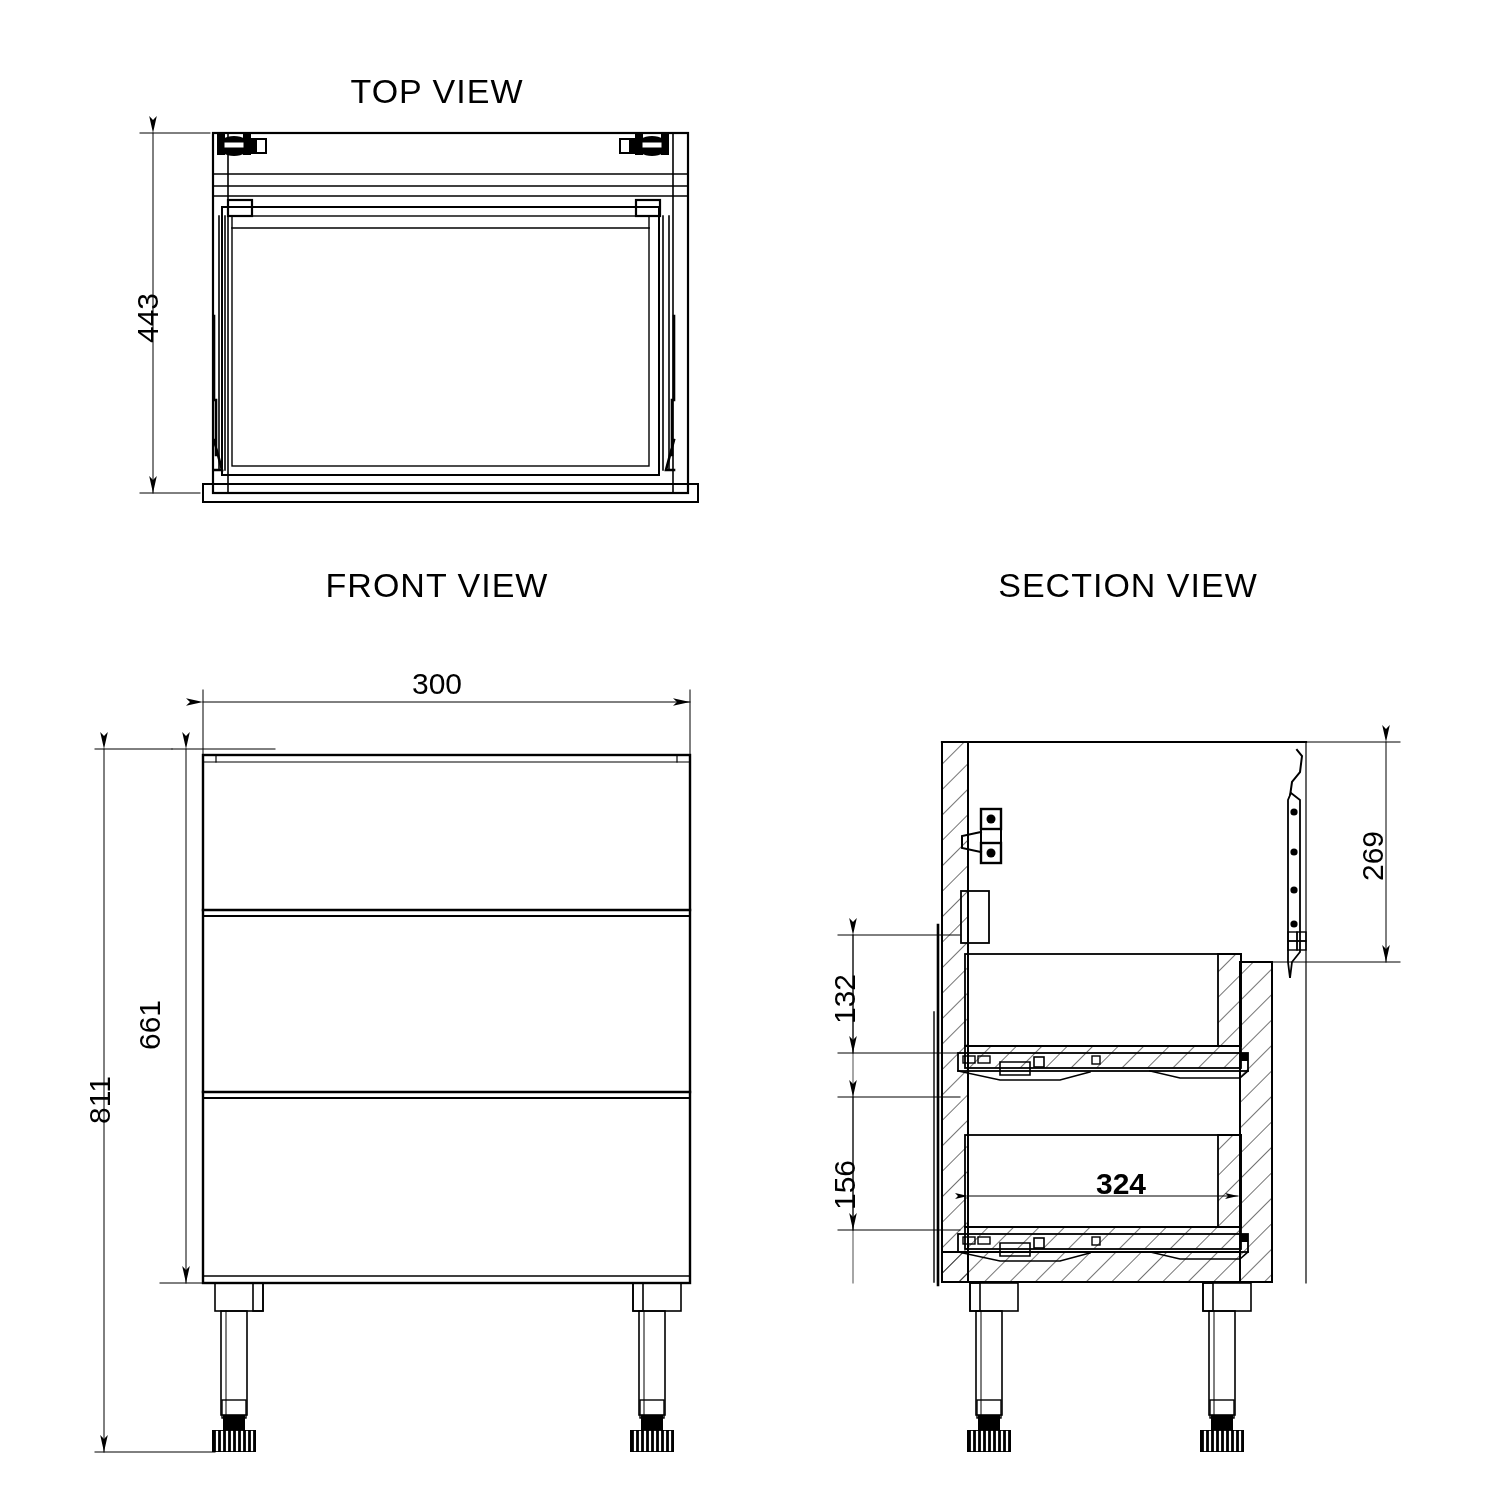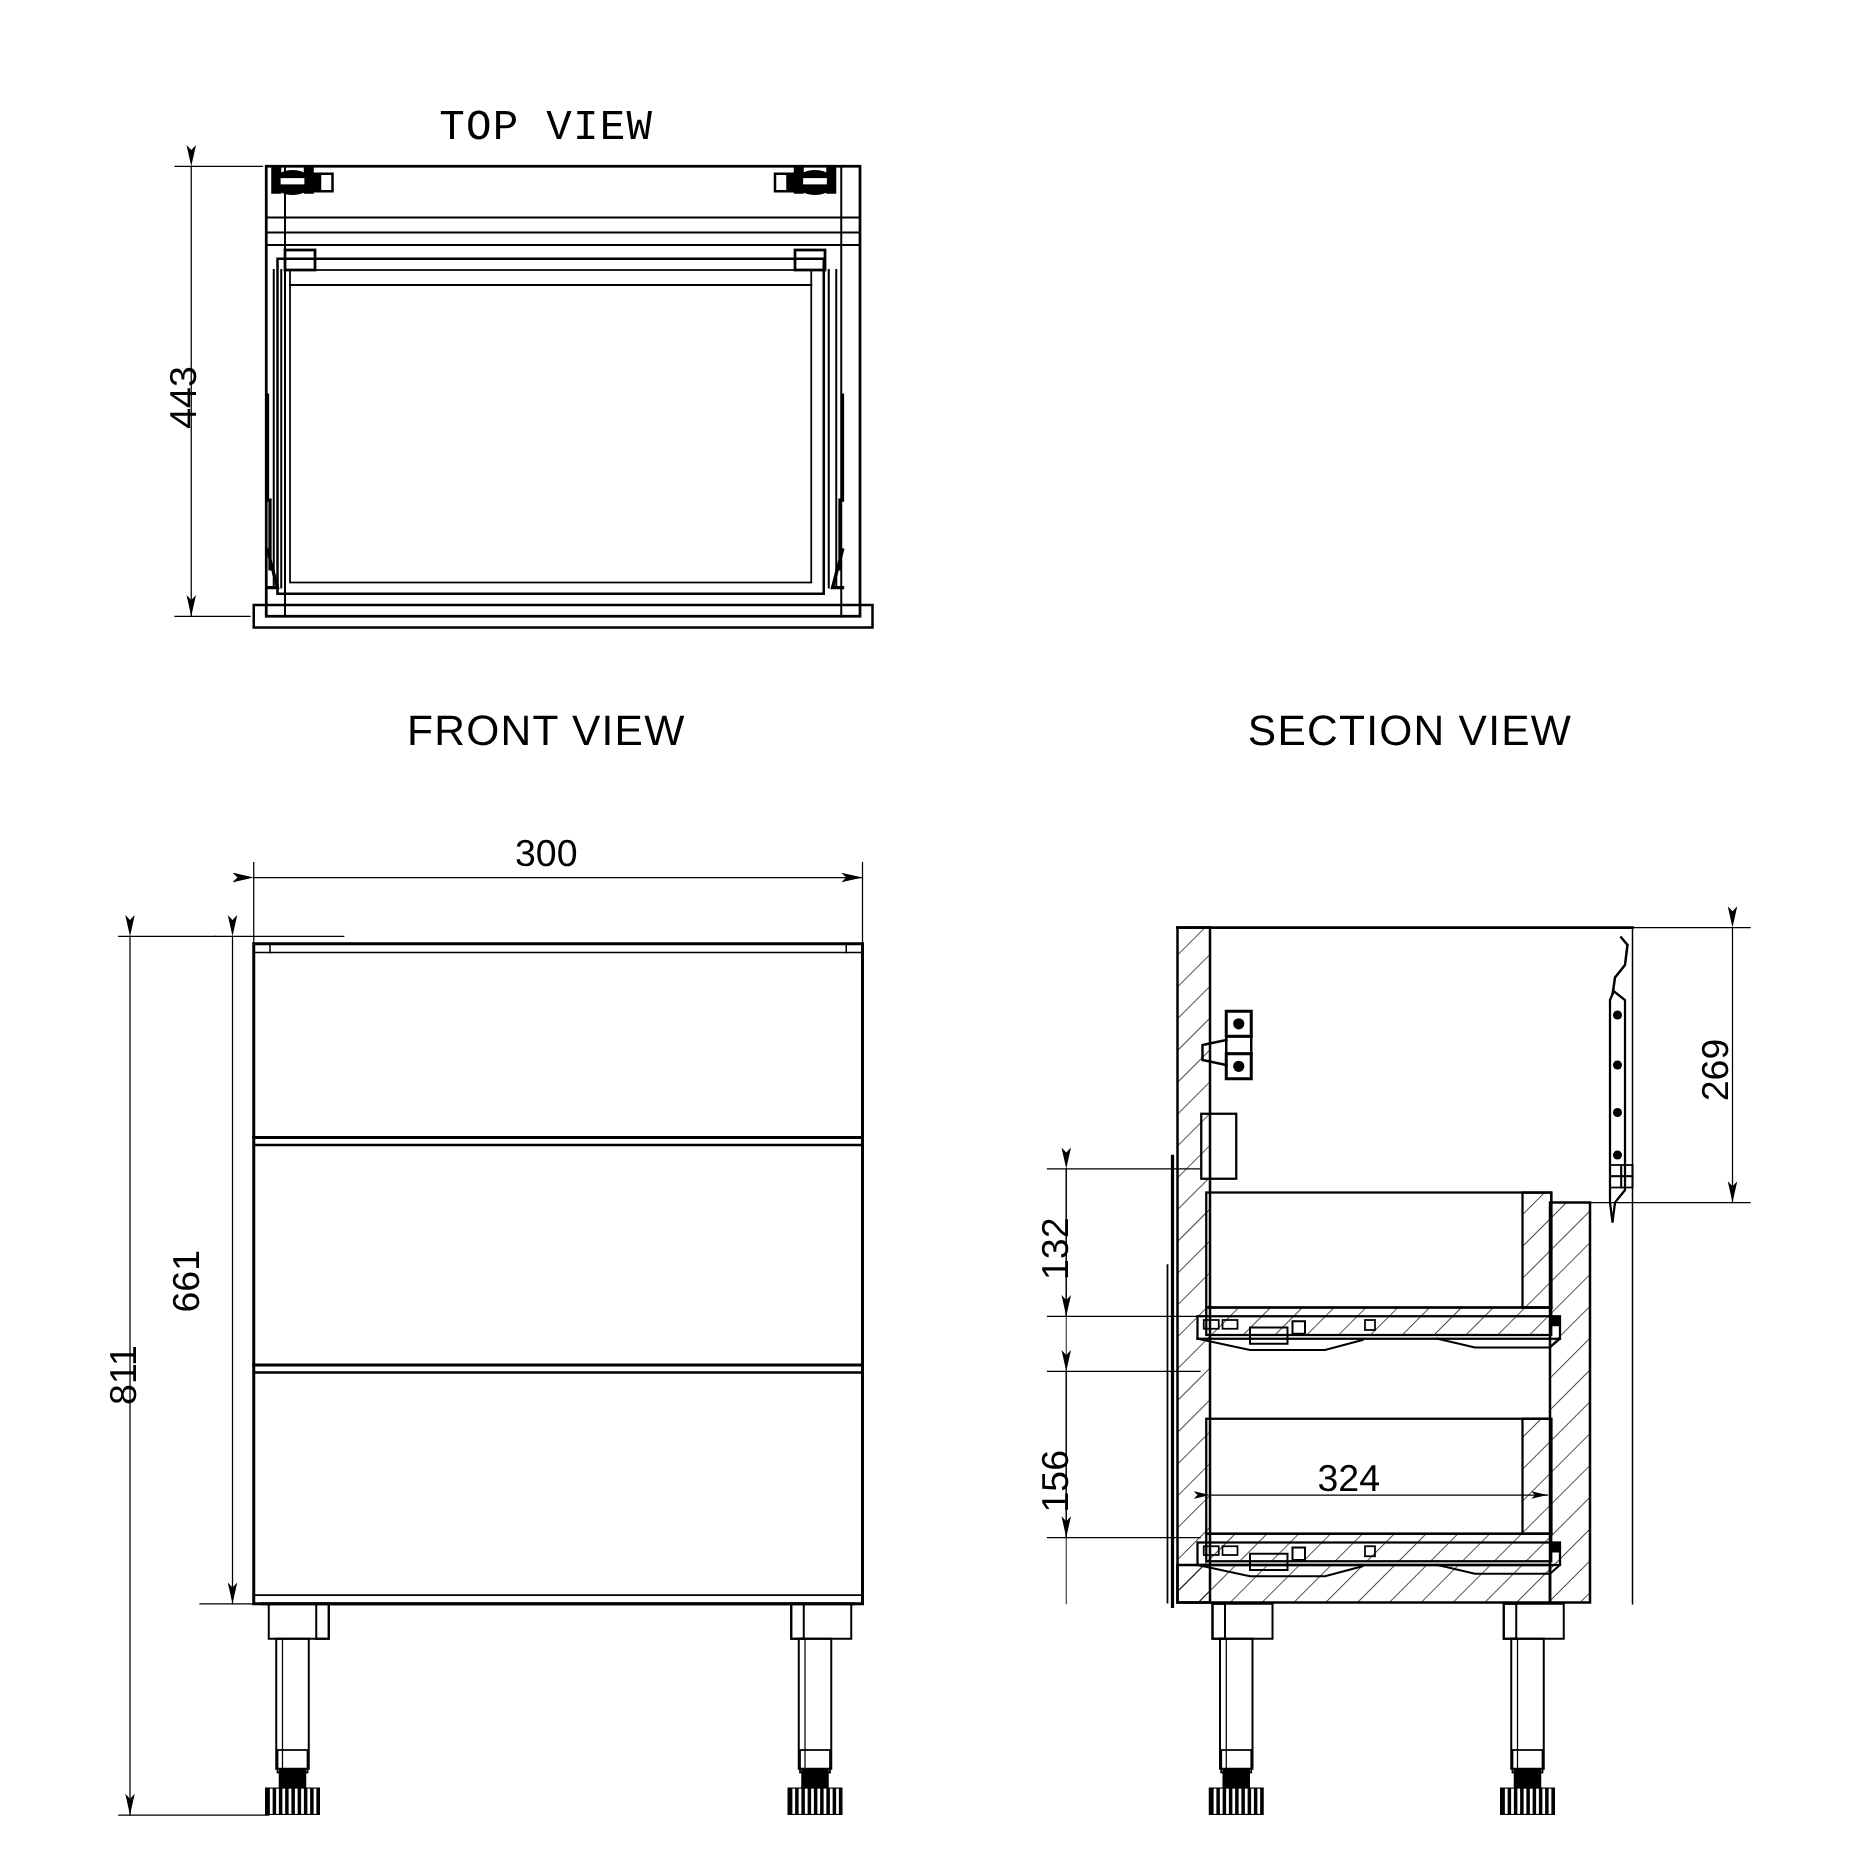--- a/index.html
+++ b/index.html
@@ -321,26 +321,26 @@
     <line x1="853" y1="1097" x2="853" y2="1230" stroke-width="1.0" marker-start="url(#ar)" marker-end="url(#ar)"></line>
 
     <line x1="853" y1="935" x2="853" y2="1283" stroke-width="0.7" stroke-dasharray="0"></line>
 
     <line x1="968" y1="1196" x2="1238" y2="1196" stroke-width="1.0" marker-start="url(#arS)" marker-end="url(#arS)"></line>
   </g>
 
   </g>
 </svg>
 
-<div class="view-title" style="left:437px;  top:84px;font-family:Liberation Mono, monospace;">TOP VIEW</div>
+<div class="view-title" style="left:437px;  top:72px;">TOP VIEW</div>
 <div class="view-title" style="left:437px;  top:566px;">FRONT VIEW</div>
 <div class="view-title" style="left:1128px; top:566px;">SECTION VIEW</div>
 
 <div class="dim-text vert" style="left:148px;  top:318px;">443</div>
 
 <div class="dim-text horiz" style="left:437px;  top:684px;">300</div>
 <div class="dim-text vert" style="left:150px;  top:1025px;">661</div>
 <div class="dim-text vert" style="left:100px;  top:1100px;">811</div>
 
 <div class="dim-text vert" style="left:1373px; top:856px;">269</div>
 <div class="dim-text vert" style="left:845px;  top:999px;">132</div>
 <div class="dim-text vert" style="left:845px;  top:1185px;">156</div>
-<div class="dim-text horiz" style="left:1079px; top:1184px;">324</div>
+<div class="dim-text horiz" style="left:1121px; top:1184px;font-weight:bold;">324</div>
 
 </body></html>

